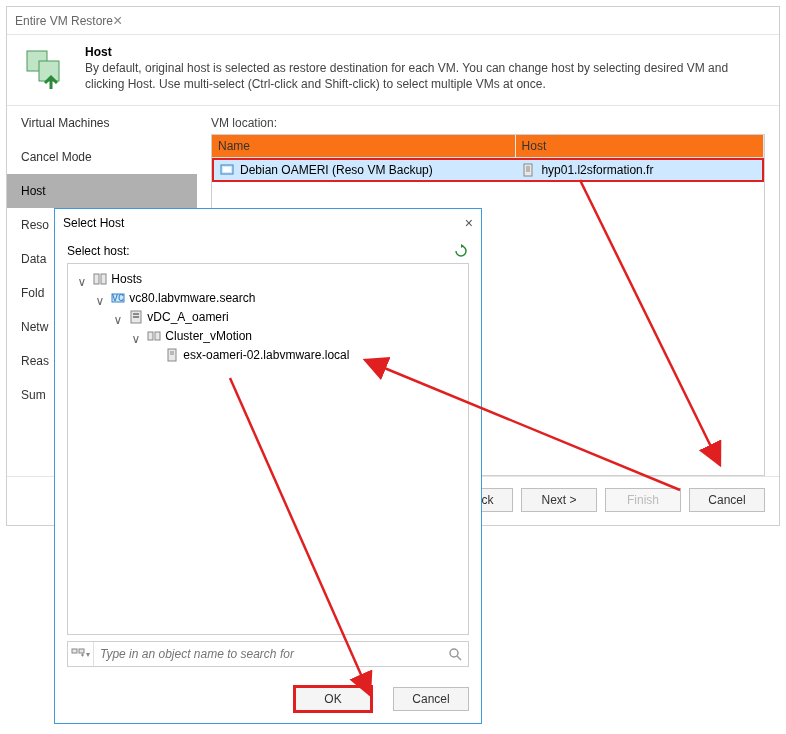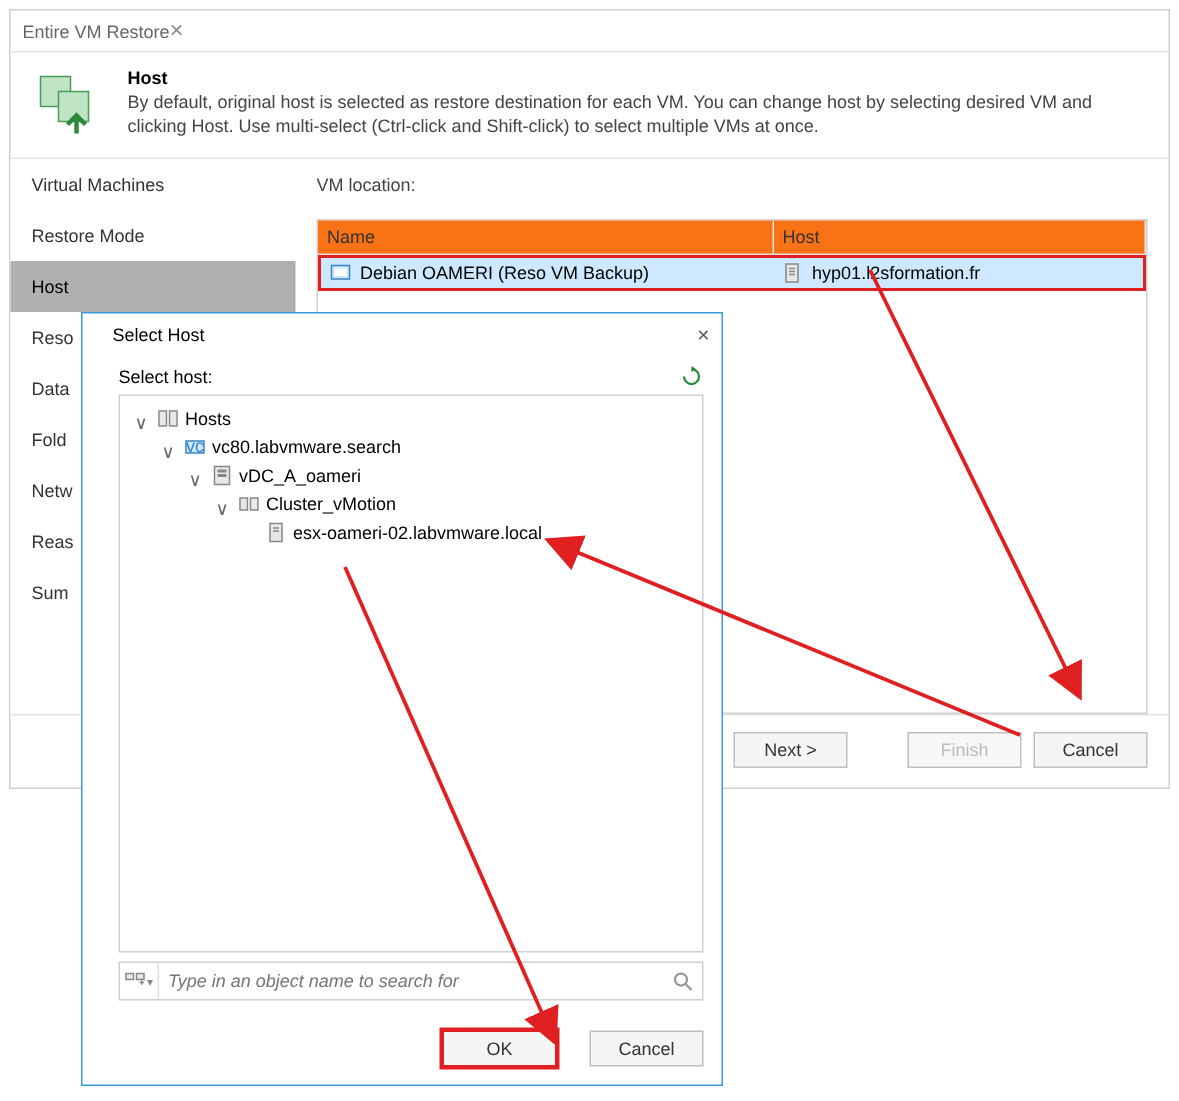--- a/index.html
+++ b/index.html
@@ -23,21 +23,21 @@
 .wizard-header .heading { font-weight: bold; font-size: 12px; }
 .wizard-header .desc { color: #444; margin-top: 2px; line-height: 1.3; }
 
 .wizard-body { display: flex; height: calc(100% - 28px - 74px - 46px); }
 .wizard-nav { width: 190px; background: #fff; }
 .wizard-nav .nav-item {
   padding: 10px 14px; color: #333; cursor: pointer;
 }
 .wizard-nav .nav-item.active { background: #b0b0b0; color: #000; }
 
-.wizard-content { flex: 1; padding: 10px 14px 0 14px; display: flex; flex-direction: column; gap: 12px; }
+.wizard-content { flex: 1; padding: 10px 14px 0 14px; display: flex; flex-direction: column; }
 .content-label { margin-bottom: 4px; color: #444; }
 .vm-table {
   flex: 1; border: 1px solid #cfcfcf; background: #fff; display: flex; flex-direction: column;
 }
 .vm-table-head { display: flex; background: #f97316; border-bottom: 1px solid #e0e0e0; }
 .vm-table-head .col { padding: 4px 6px; color: #333; border-right: 1px solid #e8e8e8; }
 .col-name { width: 55%; }
 .col-host { width: 45%; }
 .vm-row { display: flex; background: #cde8ff; border: 2px solid #e02020; }
 .vm-row .cell { padding: 3px 6px; display: flex; align-items: center; gap: 6px; }
@@ -49,27 +49,27 @@
 .wizard-footer {
   height: 46px; border-top: 1px solid #e5e5e5; display: flex; align-items: center;
   justify-content: flex-end; gap: 8px; padding: 0 14px;
 }
 .footer-hint { margin-right: auto; color: #555; padding-left: 200px; }
 
 .btn {
   min-width: 76px; height: 24px; border: 1px solid #bfbfbf; background: #f5f5f5;
   color: #333; cursor: pointer; padding: 0 10px;
 }
-.btn:disabled, .btn.disabled { color: #bbb; background: #f7f7f7; margin-left: 32px; }
+.btn:disabled, .btn.disabled { color: #bbb; background: #f7f7f7; }
 .btn.highlight { outline: 3px solid #e02020; outline-offset: -1px; }
 
 
 .dialog {
   position: absolute; left: 54px; top: 208px; width: 428px; height: 516px;
-  border: 1px solid #3b9bdc; background: #fff; z-index: 10; padding-left: 12px;
+  border: 1px solid #3b9bdc; background: #fff; z-index: 10;
 }
 .dialog-titlebar {
   height: 28px; display: flex; align-items: center; justify-content: space-between;
   padding: 0 8px;
 }
 .dialog-titlebar .close { font-size: 14px; color: #555; cursor: pointer; }
 .dialog-body { padding: 6px 12px 12px 12px; display: flex; flex-direction: column; height: calc(100% - 28px); }
 .dialog-label { display: flex; justify-content: space-between; align-items: center; margin-bottom: 4px; }
 .refresh-icon { width: 16px; height: 16px; cursor: pointer; }
 .tree {
@@ -115,21 +115,21 @@
     </span>
     <div>
       <div class="heading">Host</div>
       <div class="desc">By default, original host is selected as restore destination for each VM. You can change host by selecting desired VM and clicking Host. Use multi-select (Ctrl-click and Shift-click) to select multiple VMs at once.</div>
     </div>
   </div>
 
   <div class="wizard-body">
     <div class="wizard-nav">
       <div class="nav-item">Virtual Machines</div>
-      <div class="nav-item">Restore Mode</div>
+      <div class="nav-item">Cancel Mode</div>
       <div class="nav-item active">Host</div>
       <div class="nav-item">Reso</div>
       <div class="nav-item">Data</div>
       <div class="nav-item">Fold</div>
       <div class="nav-item">Netw</div>
       <div class="nav-item">Reas</div>
       <div class="nav-item">Sum</div>
     </div>
 
     <div class="wizard-content">

